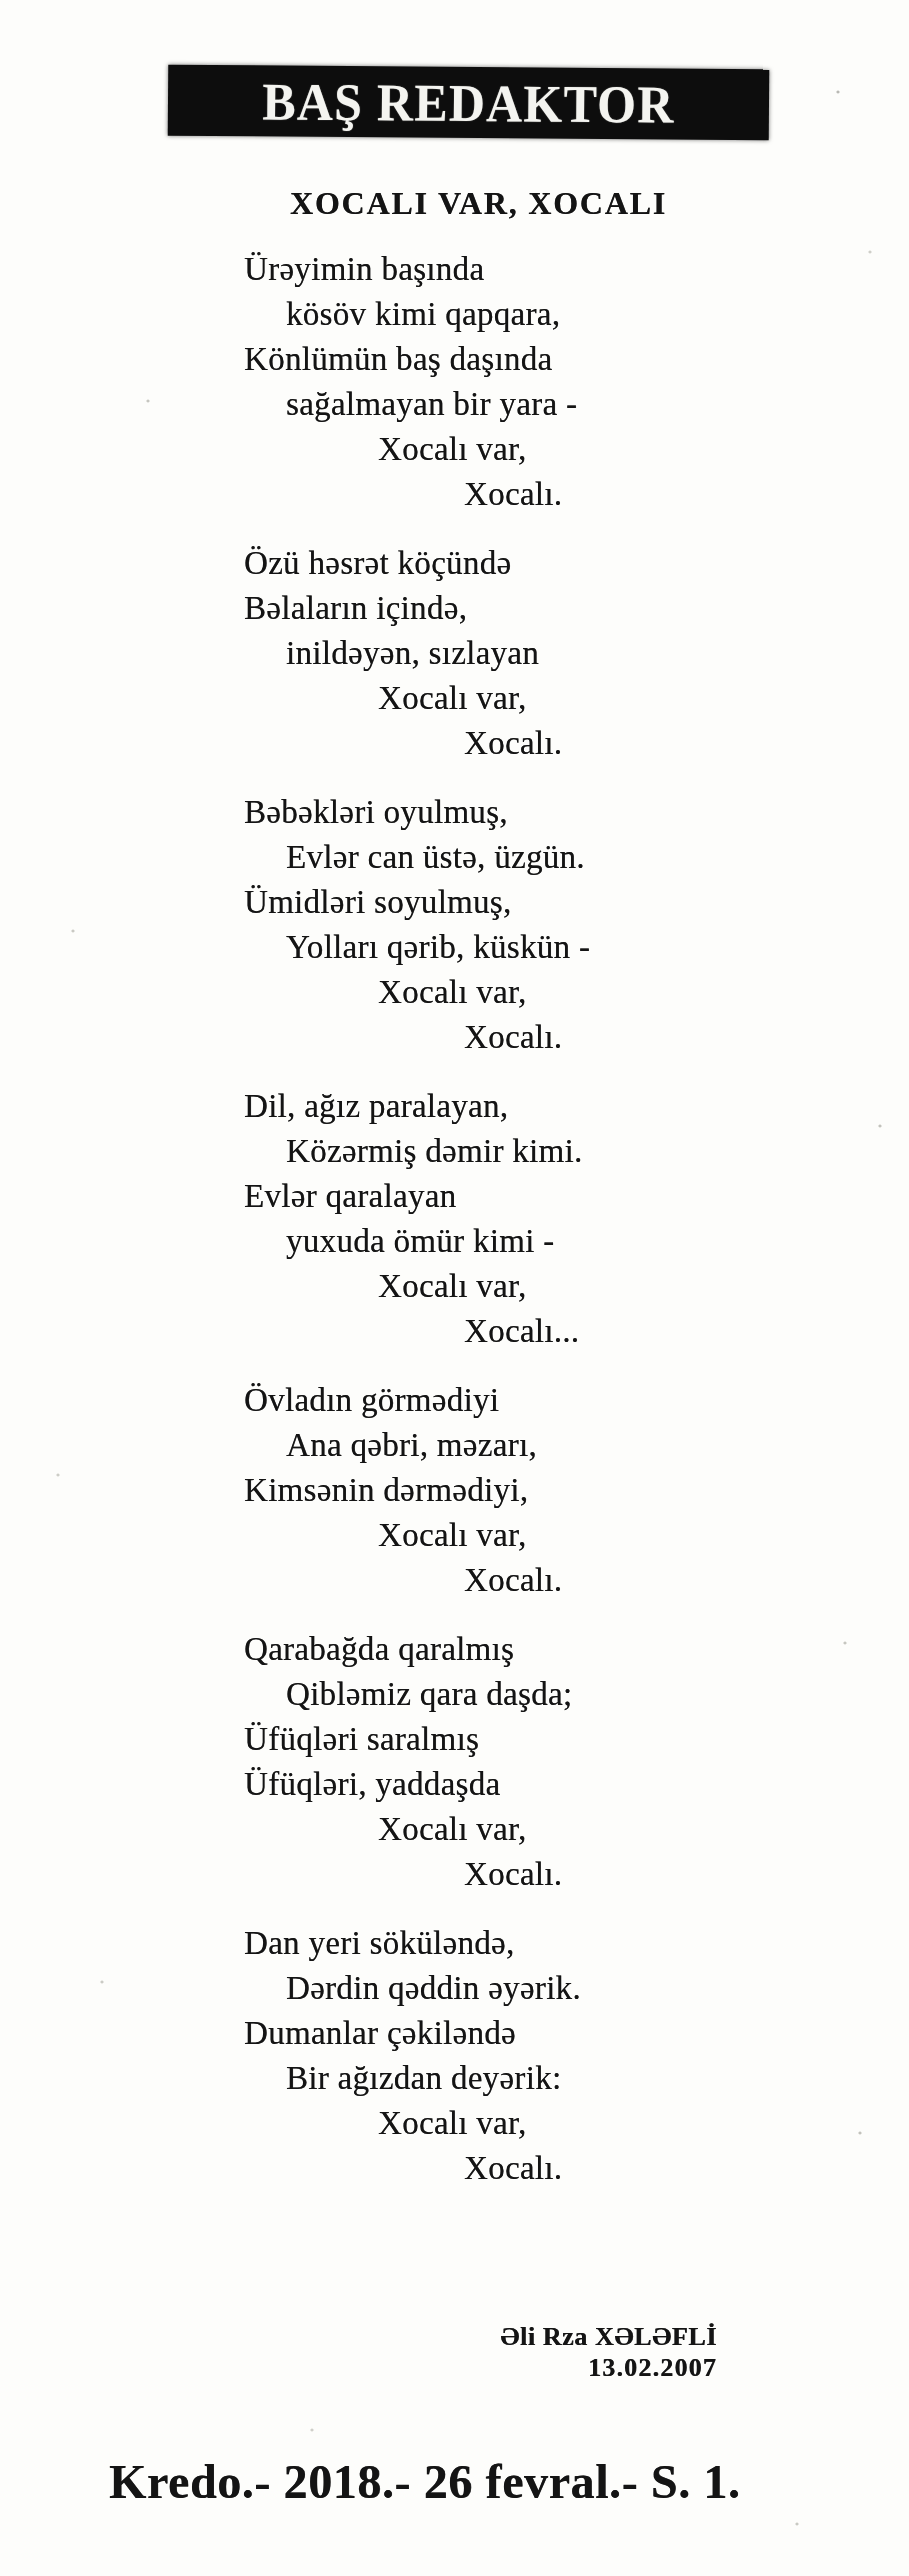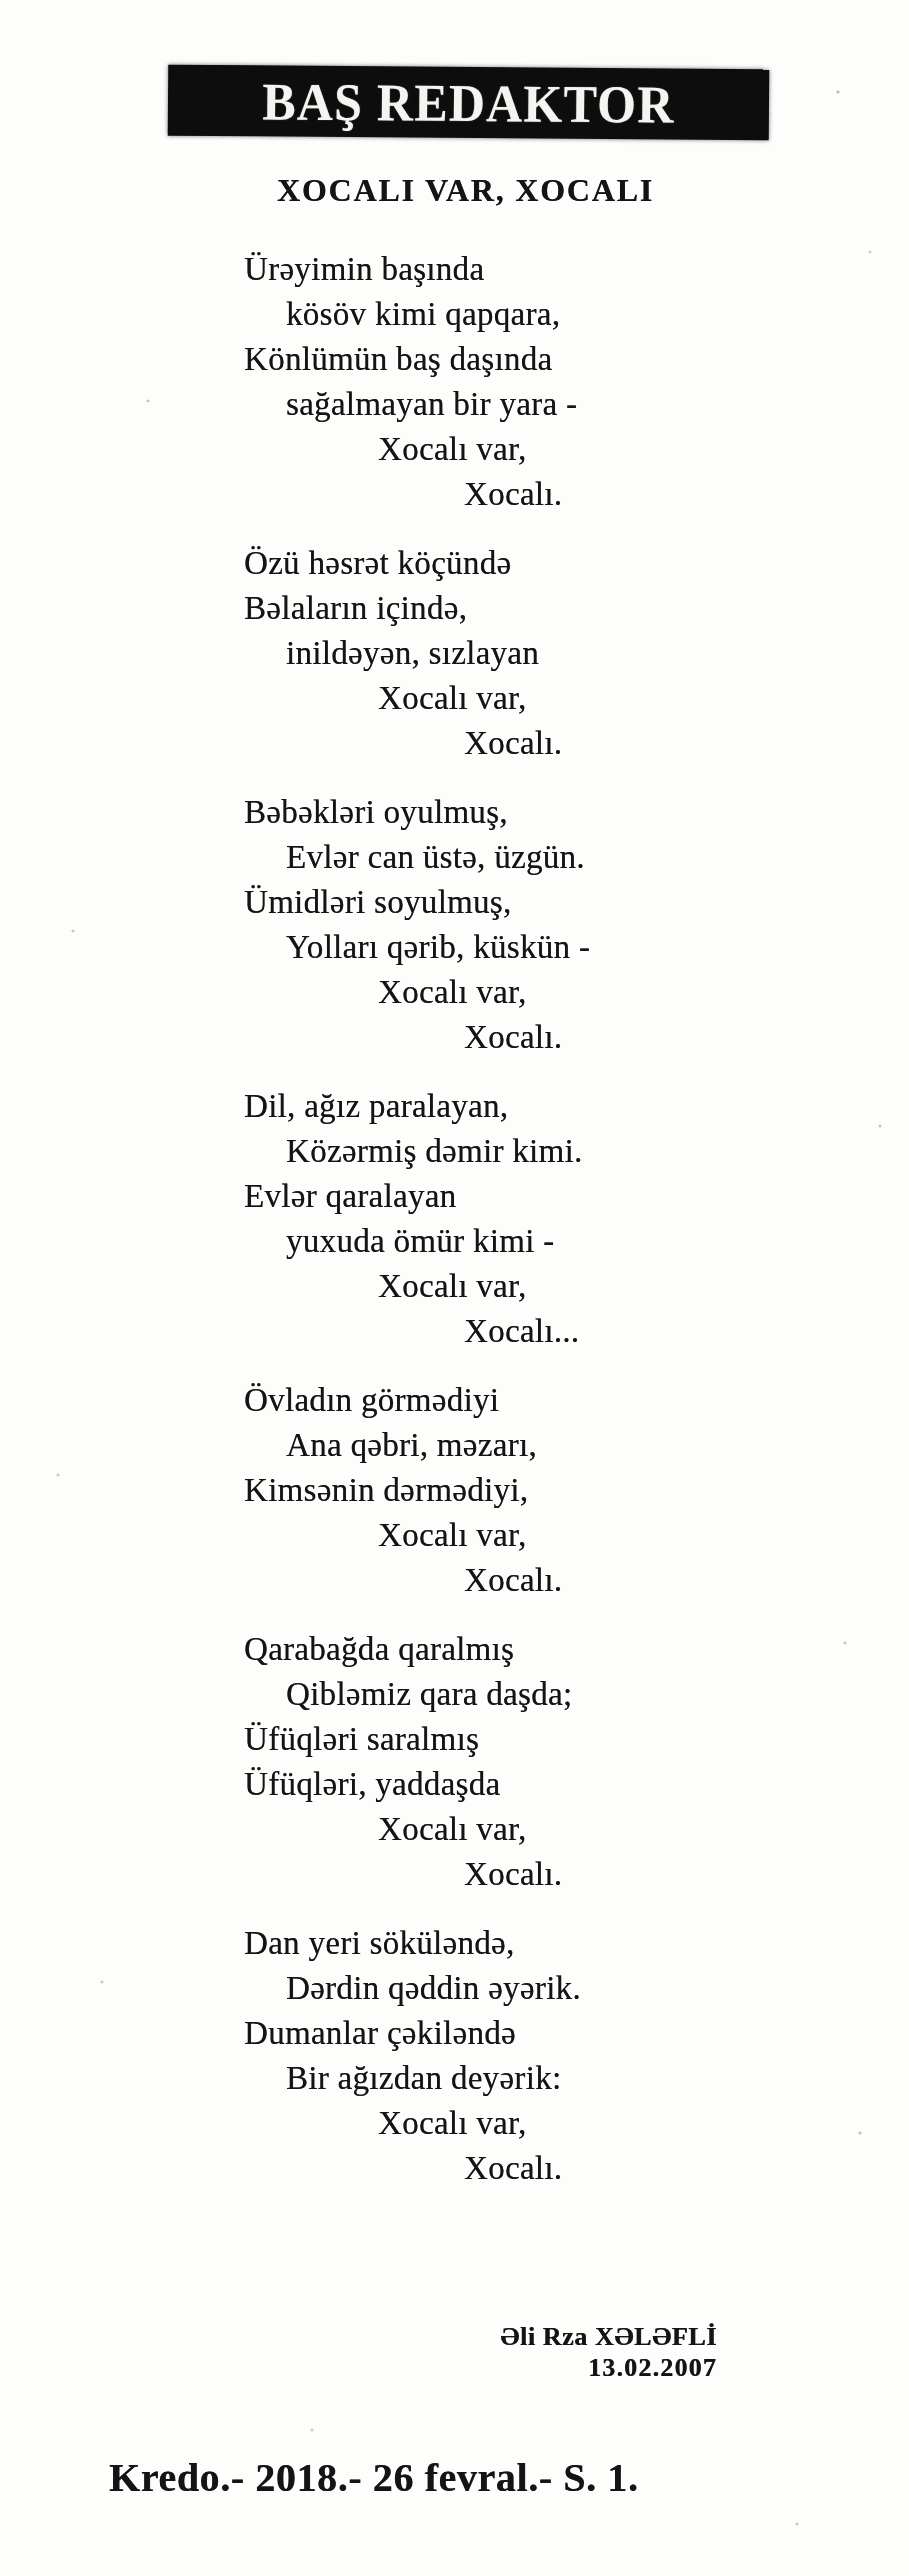--- a/index.html
+++ b/index.html
@@ -38,21 +38,21 @@
     white-space: nowrap;
     transform: scaleY(1.06);
     text-shadow: 0 0 1.2px rgba(250,250,245,0.45);
   }
 
   
   .poem-title {
     position: absolute;
     left: 274px;
     top: 169px;
-    margin: 3px;
+    margin: 16px;
     font-size: 32px;
     font-weight: bold;
     letter-spacing: 1.8px;
     white-space: nowrap;
     text-shadow: 0.2px 0.2px 0.5px rgba(20,20,20,0.8);
   }
 
   
   .poem {
     position: absolute;
@@ -95,21 +95,21 @@
     letter-spacing: 1.2px;
     white-space: nowrap;
     text-shadow: 0.4px 0.4px 0.6px rgba(15,15,15,0.85);
   }
 
   
   .footer {
     position: absolute;
     left: 109px;
     top: 2454px;
-    font-size: 40px;
+    font-size: 48px;
     font-weight: bold;
     letter-spacing: 0.6px;
     white-space: nowrap;
     text-shadow: 0.3px 0.3px 0.5px rgba(15,15,15,0.8);
   }
 
   
   .speckles {
     position: absolute;
     inset: 0;

